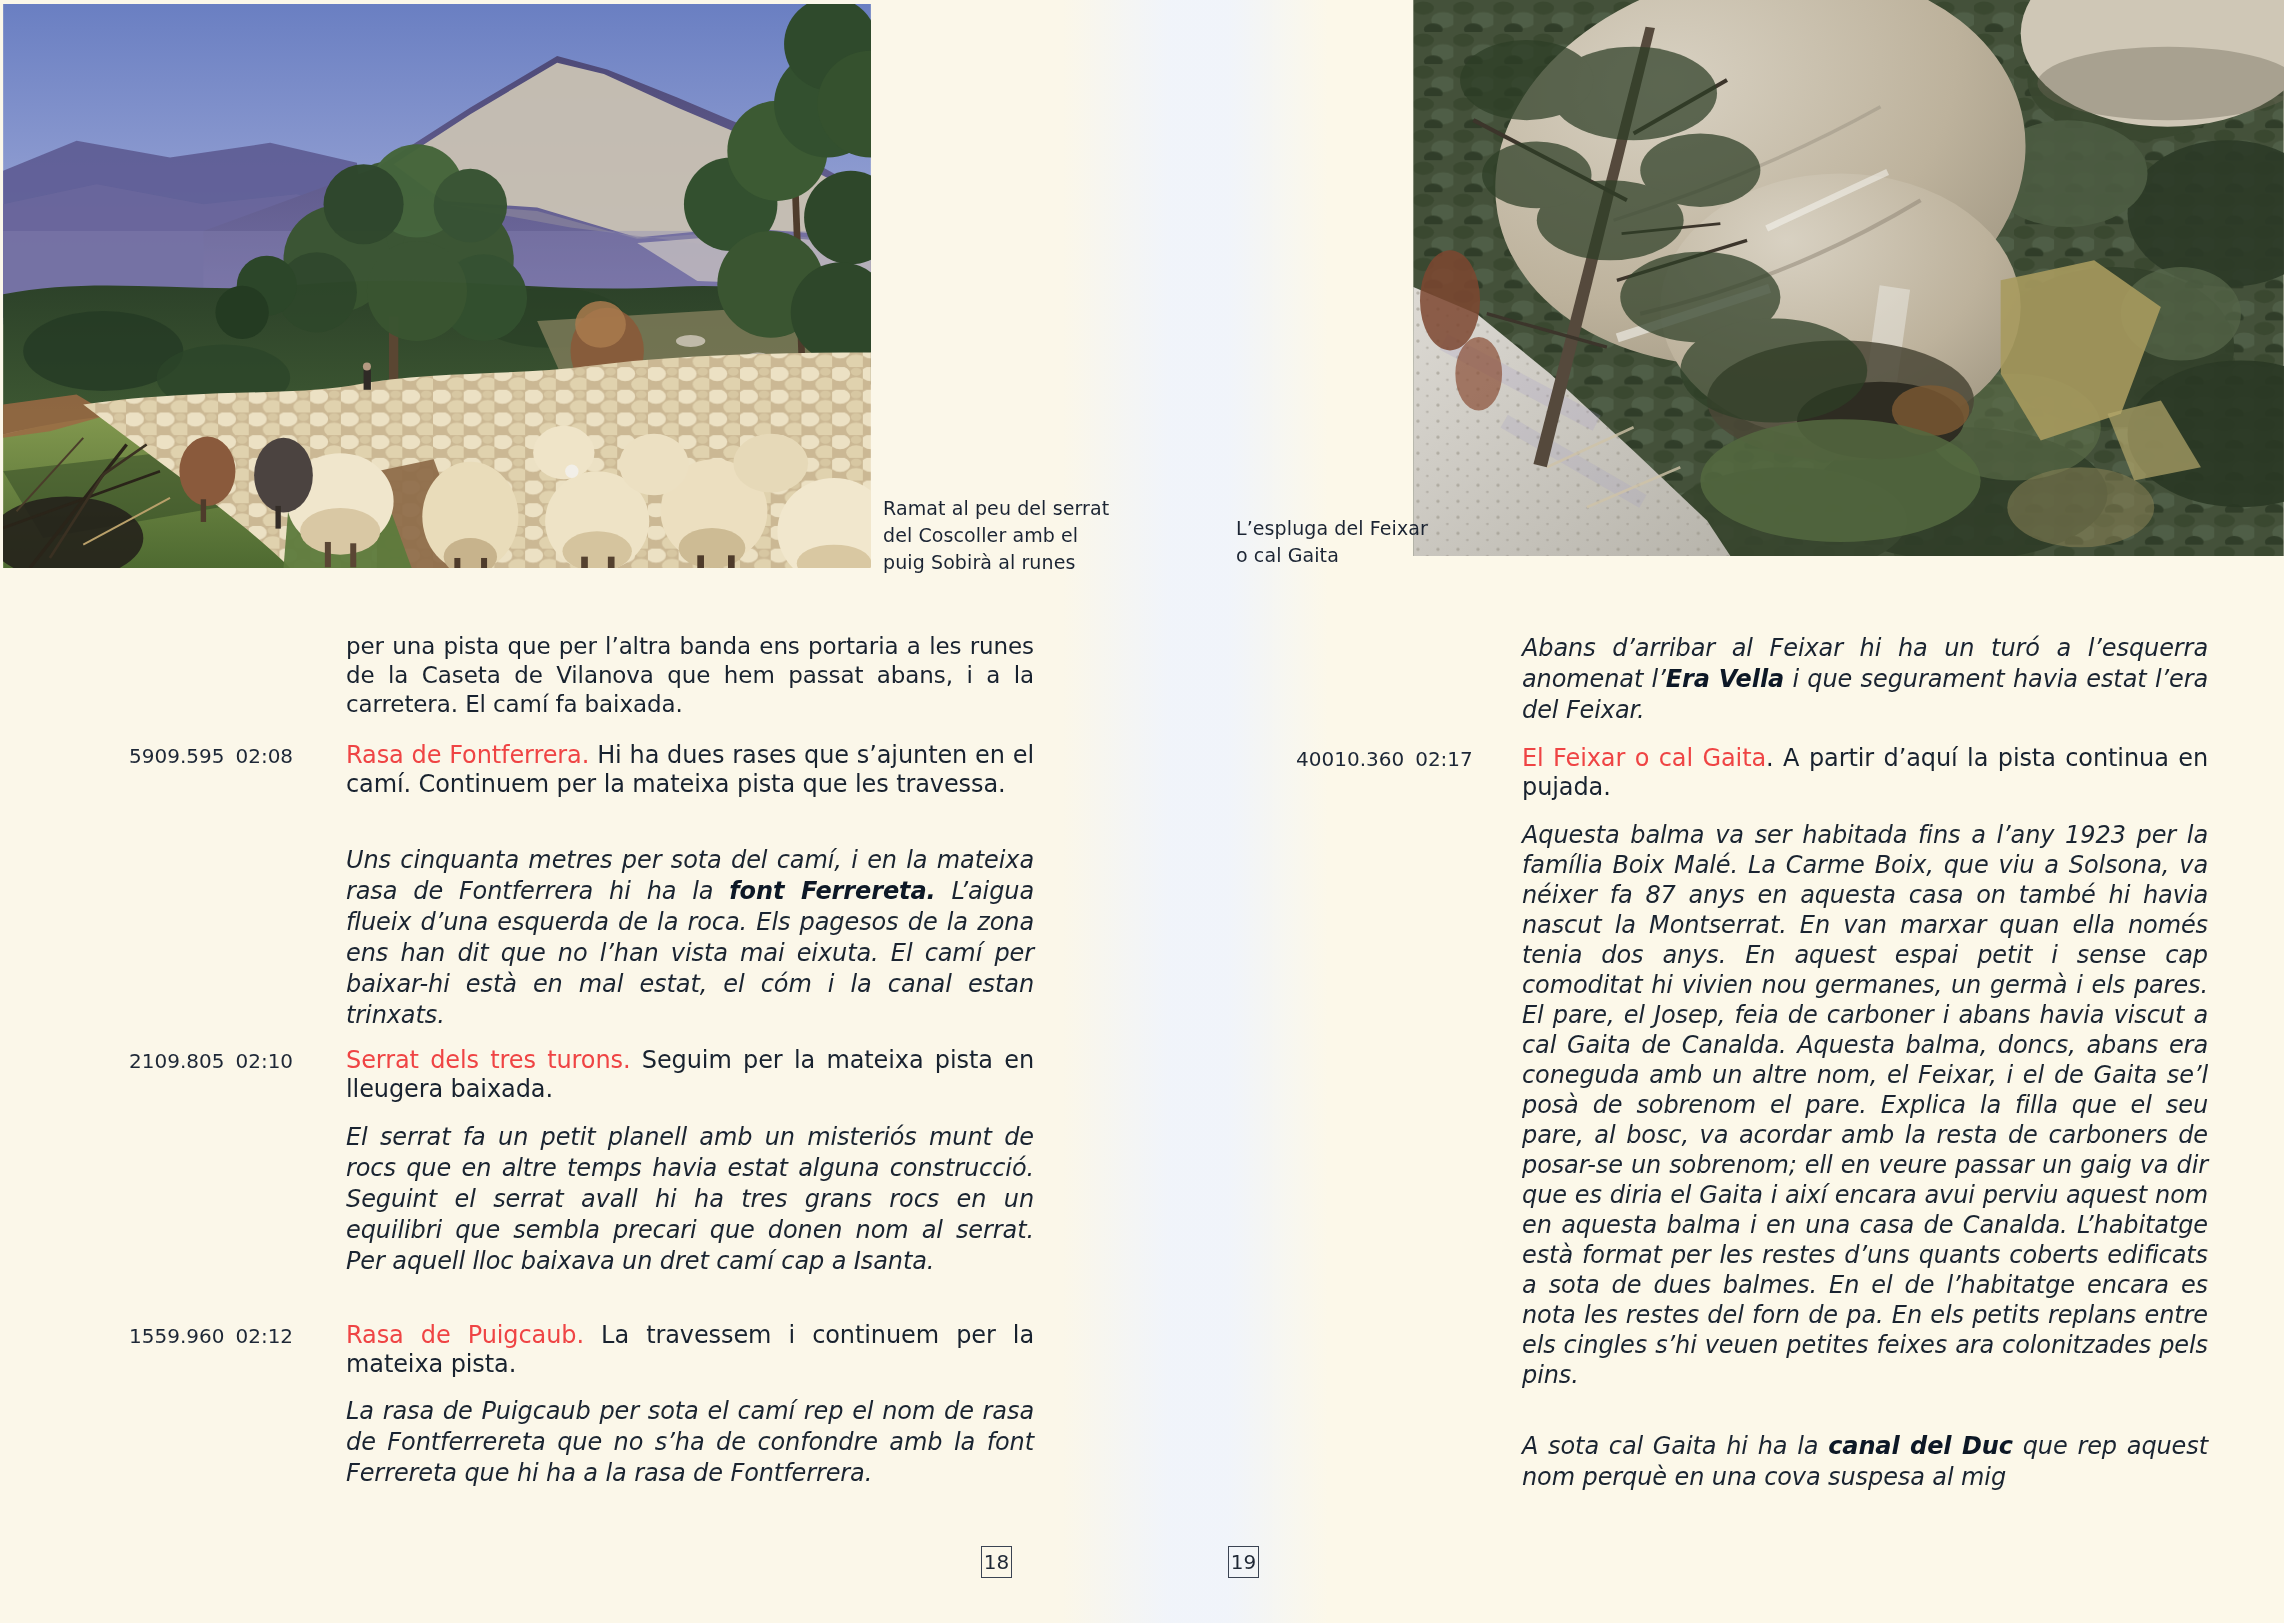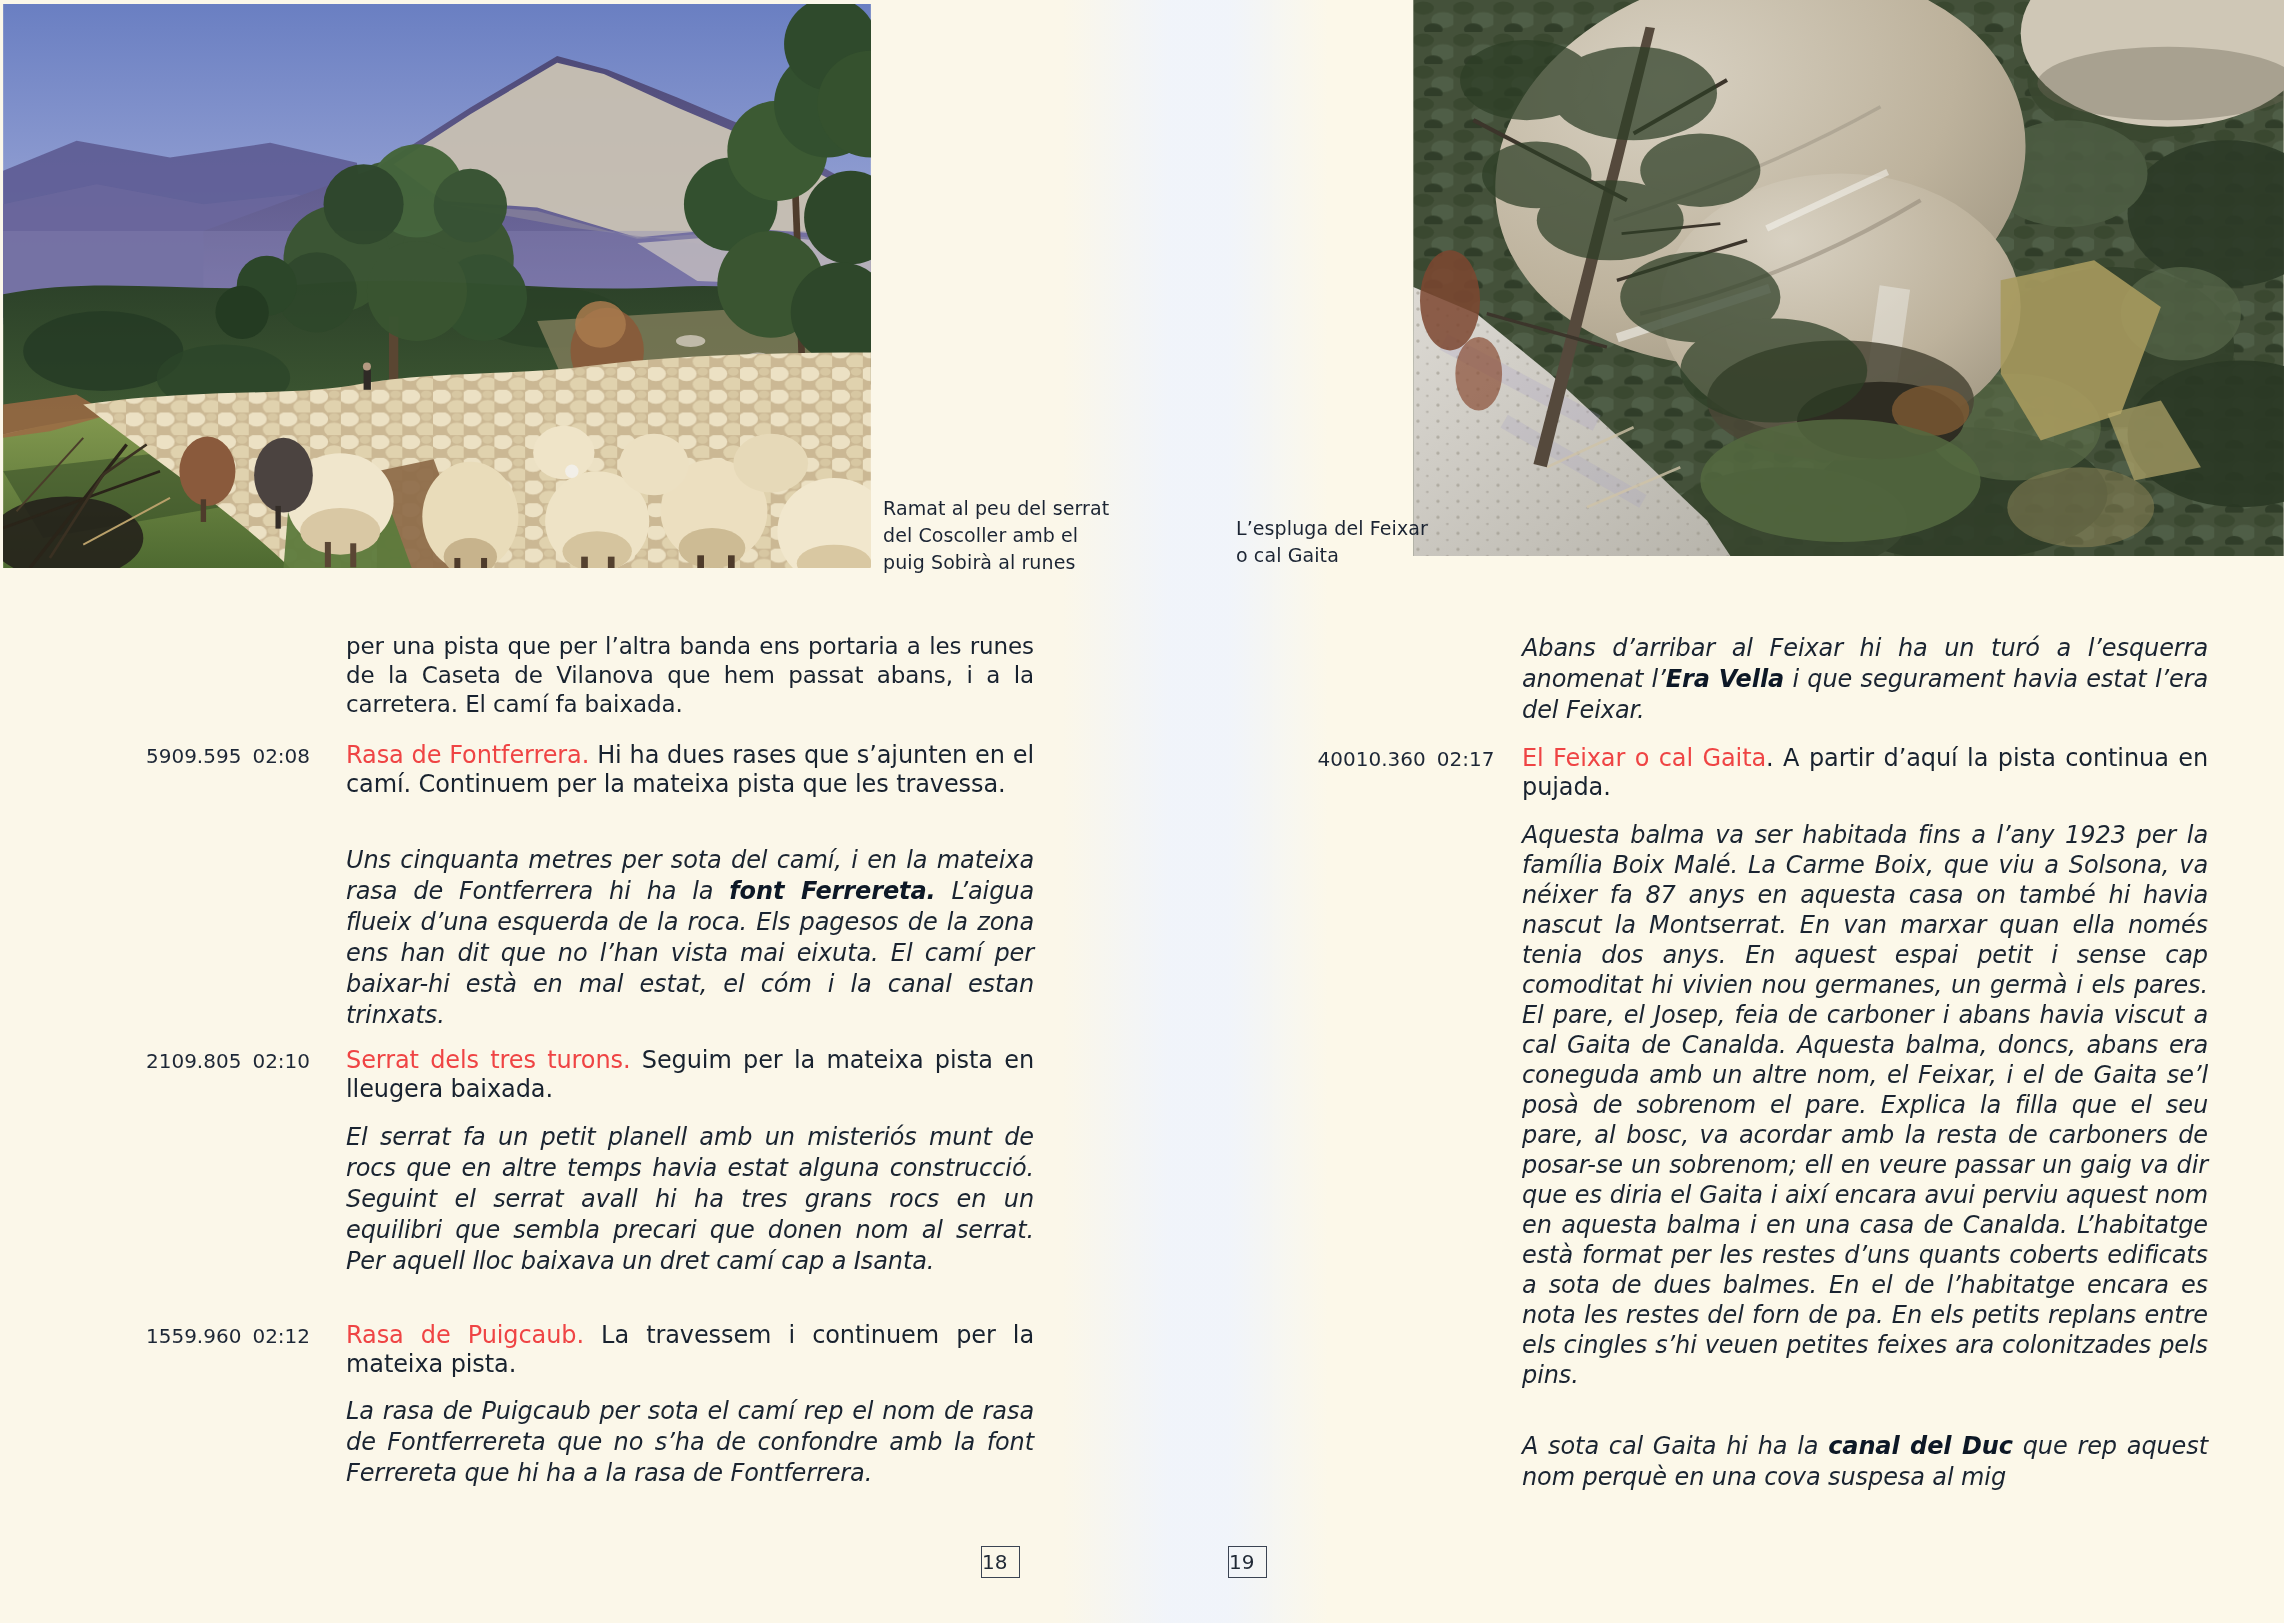--- a/index.html
+++ b/index.html
@@ -26,30 +26,30 @@
     position:absolute; font-size:23px; line-height:29px; text-align:justify;
     color:#18222f; letter-spacing:-0.1px;
   }
   .note{
     position:absolute; font-size:24px; line-height:31px; text-align:justify;
     font-style:italic; color:#1a2431; letter-spacing:-0.1px;
   }
   .note-tight{line-height:30px;}
   .entry{position:absolute;left:0;top:0;width:2284px;height:0;}
   .nums{
-    position:absolute; top:3.3px; display:flex; justify-content:center;
+    position:absolute; top:3.3px; display:flex; justify-content:flex-start;
     font-size:20px; color:#1d2736; white-space:nowrap;
   }
   .nums .time{margin-left:0.55em;}
   .etext{position:absolute; top:0; font-size:24px; line-height:29px; text-align:justify; letter-spacing:-0.1px;}
   .bold{font-weight:400; color:#ef4444;}
   .bolditalic{font-weight:700; font-style:italic; color:#0d1826;margin-top:32px;}
   .pagenum{
-    position:absolute; width:39px; height:32px; border:1.7px solid #3a4352;
-    display:flex; align-items:center; justify-content:flex-start;
+    position:absolute; width:31px; height:32px; border:1.7px solid #3a4352;
+    display:flex; align-items:center; justify-content:center;
     font-size:20px; color:#1f2835; box-sizing:border-box; background:transparent;
   }
 </style>
 </head>
 <body>
 
 <div id="spread">
   <div class="right-paper"></div>
   <div class="gutter"></div>
 

